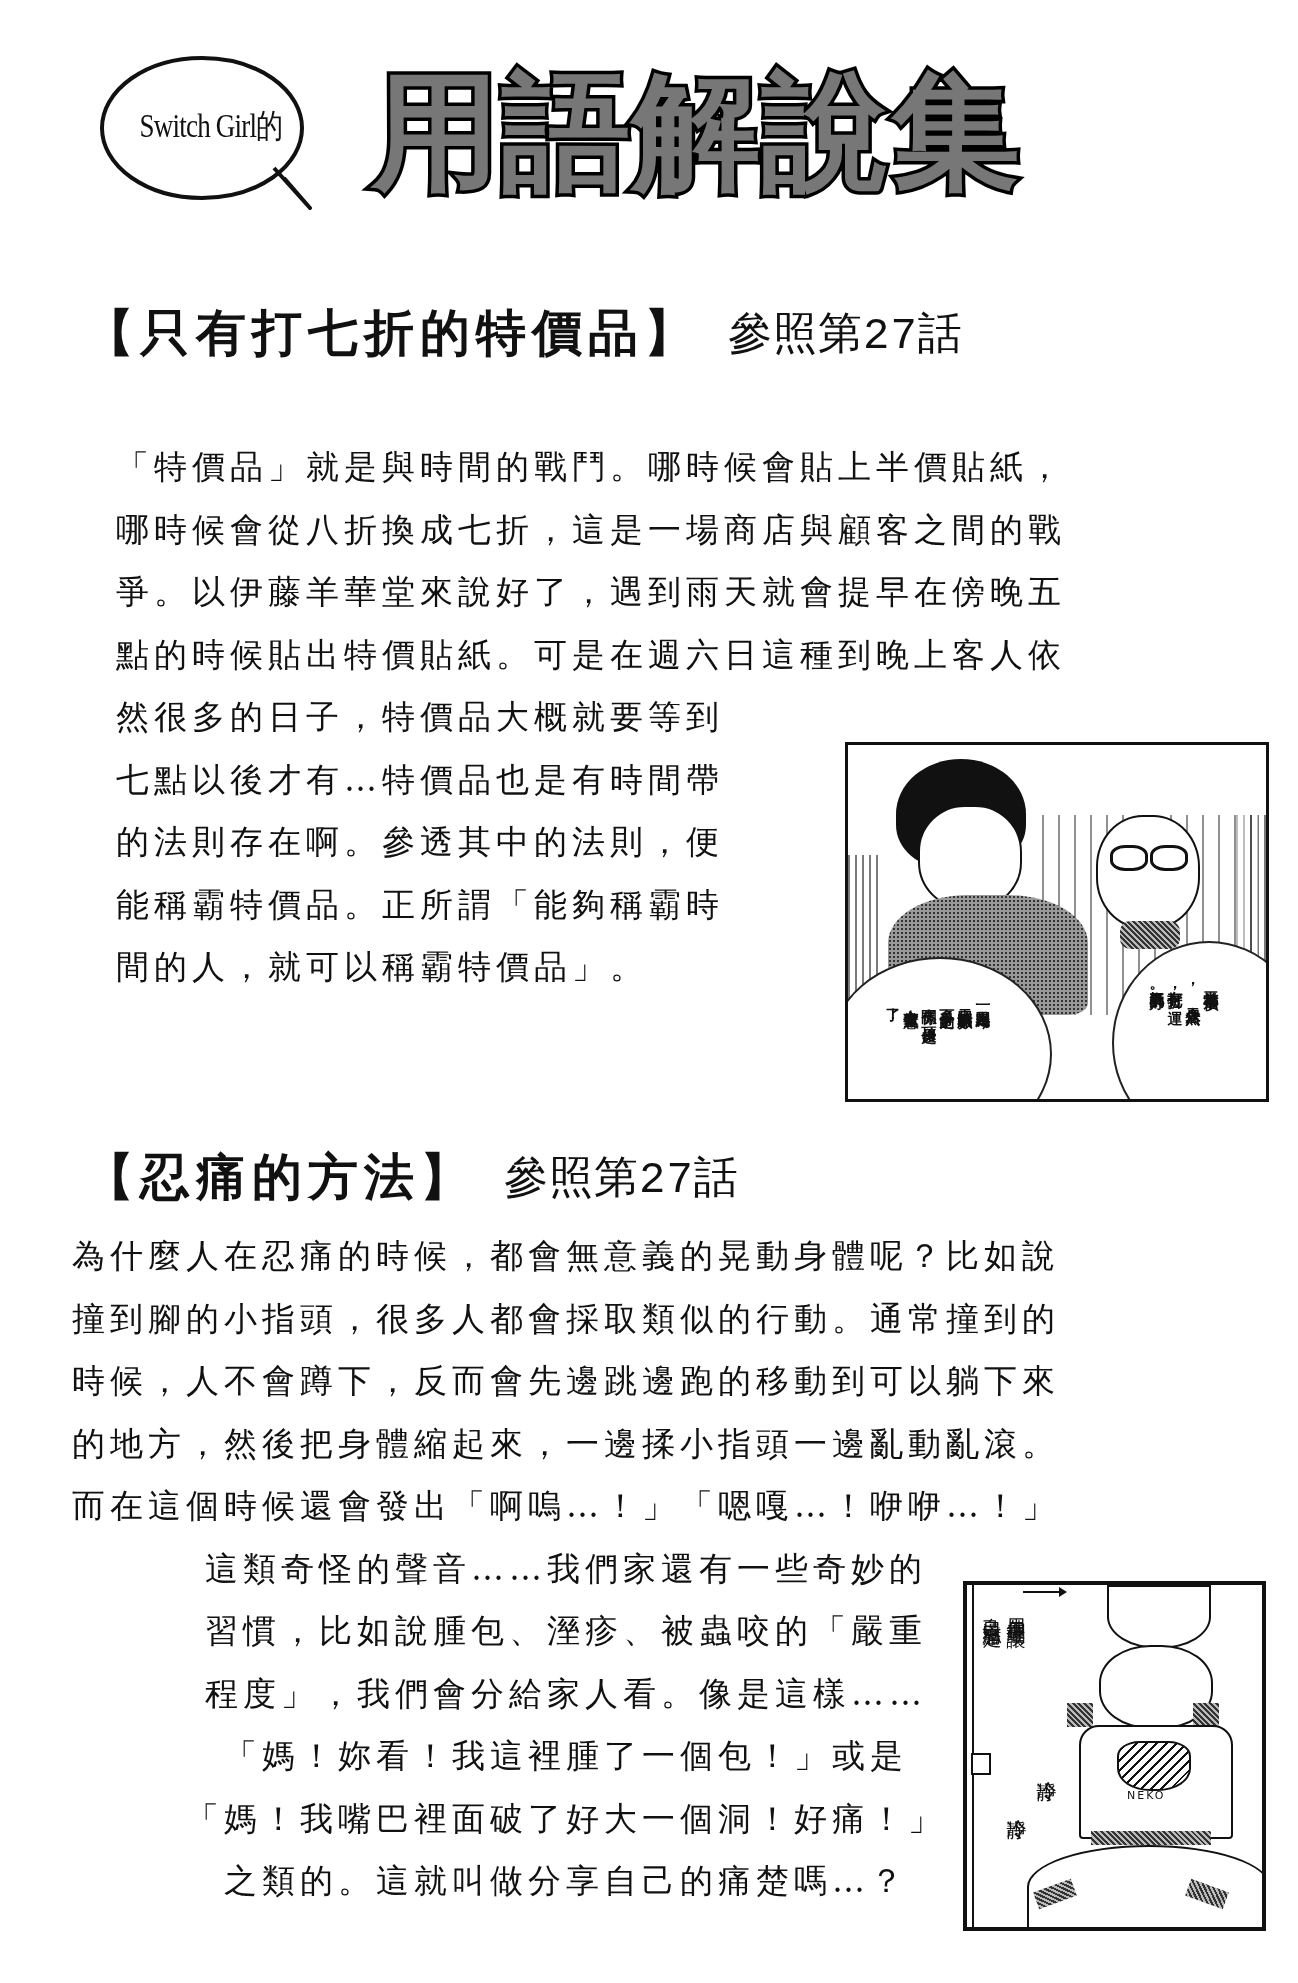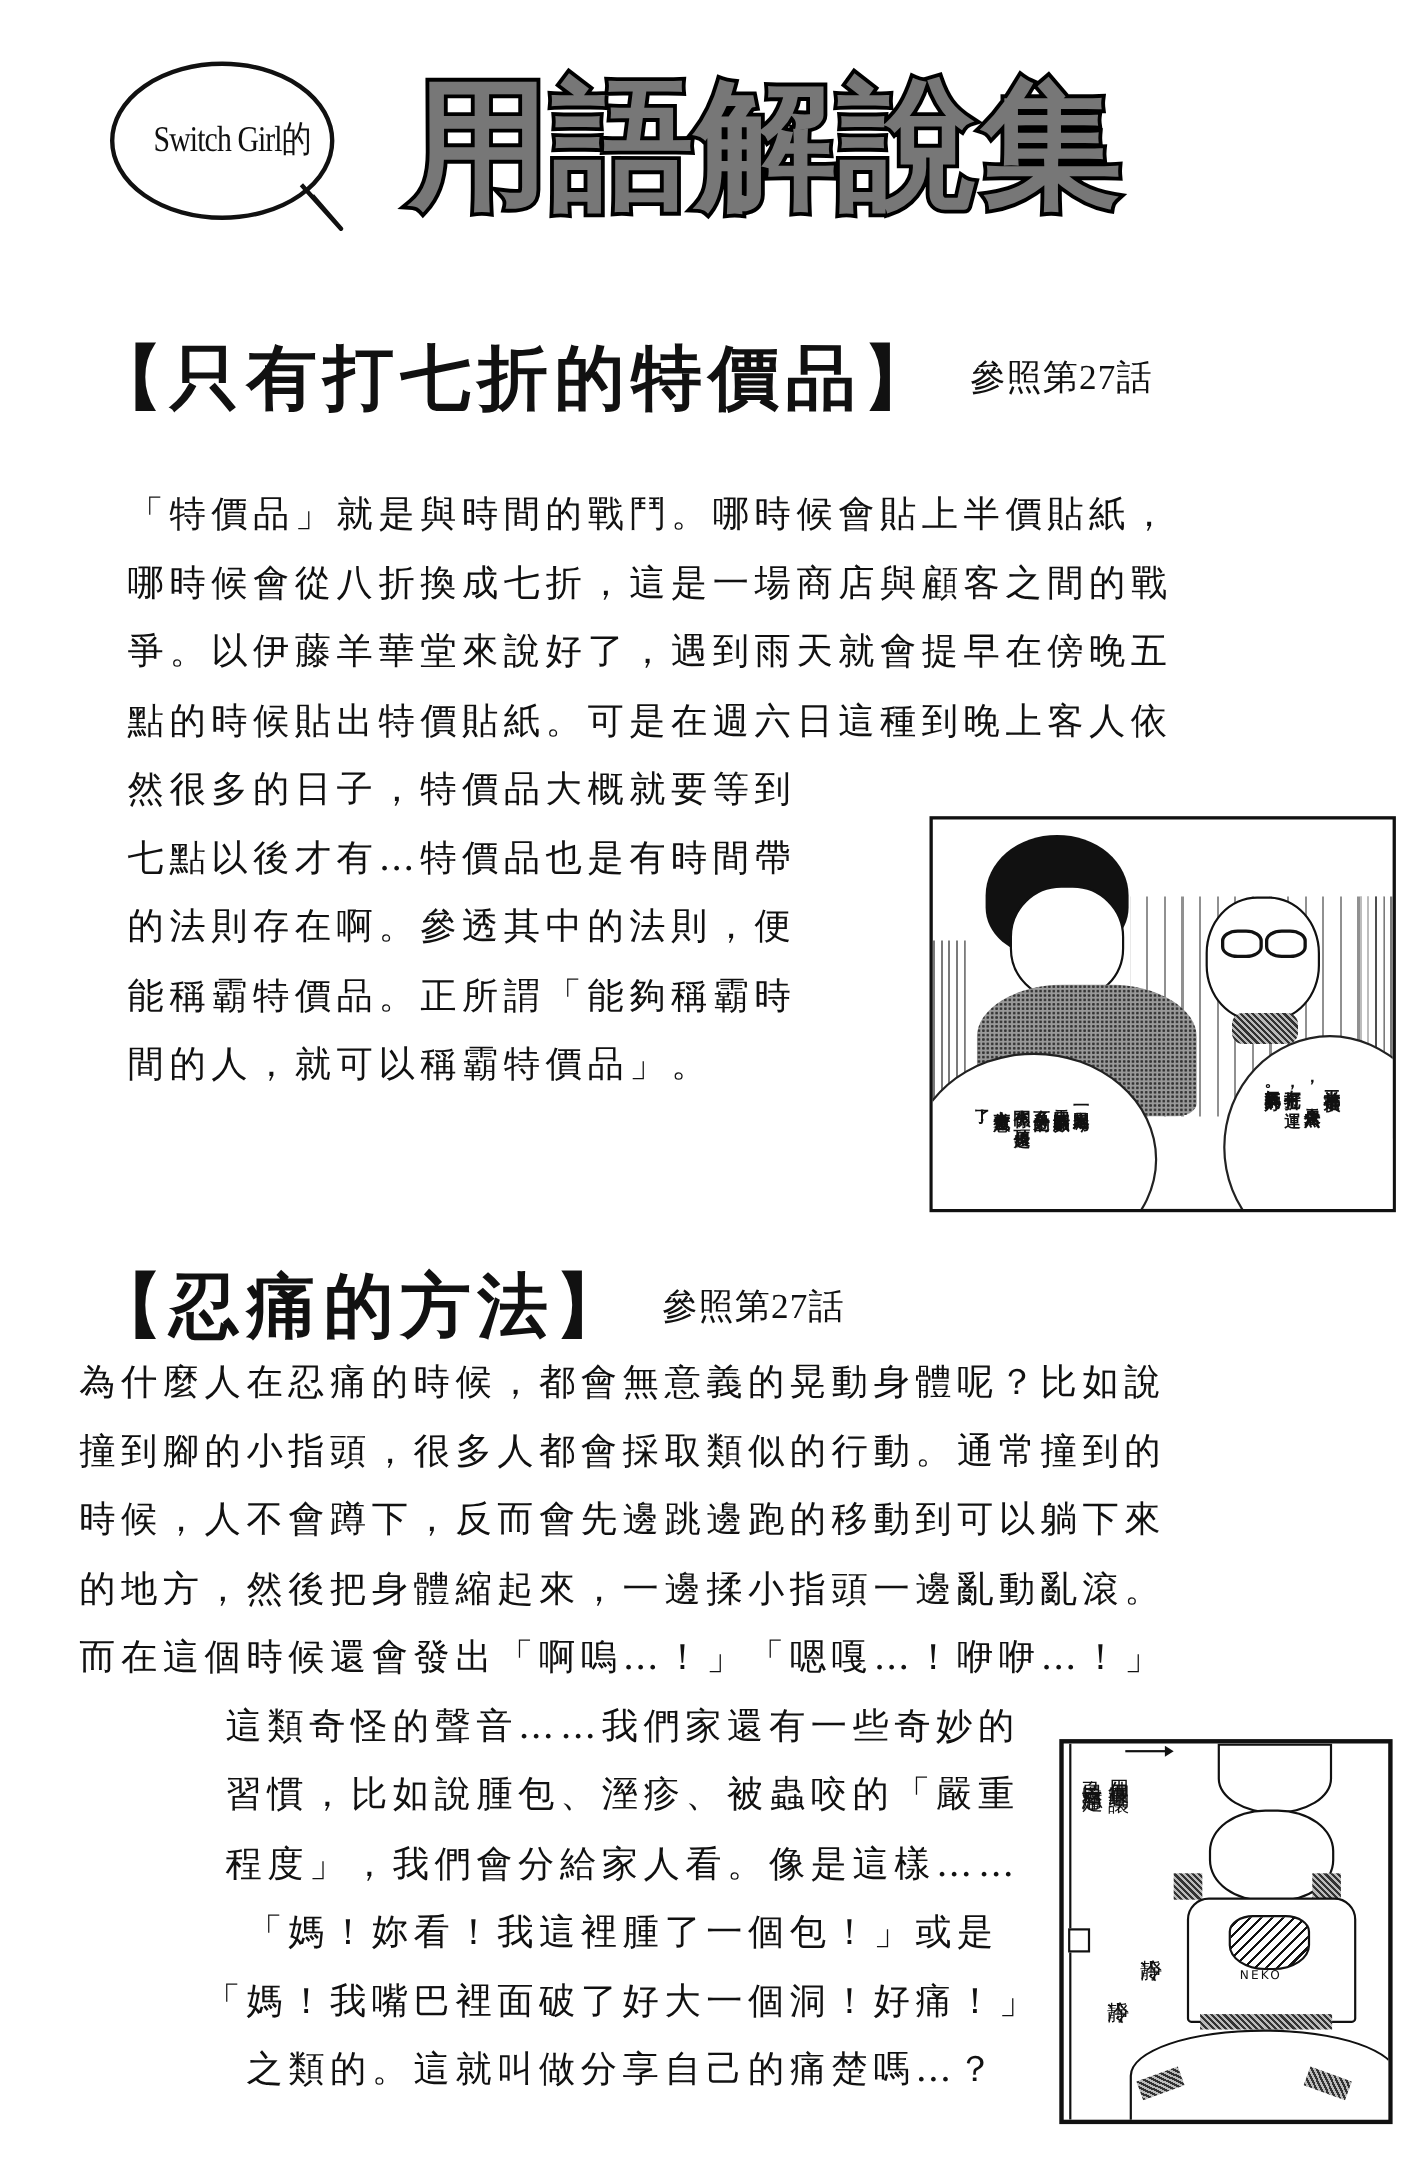--- a/index.html
+++ b/index.html
@@ -12,23 +12,23 @@
   .bubble-text { position: absolute; left: 20px; top: 54px; width: 190px; text-align: center;
                  font-family: "Liberation Serif", serif; font-size: 33px; letter-spacing: -1px;
                  transform: scaleX(0.82); transform-origin: center; white-space: nowrap; }
   .main-title { position: absolute; left: 372px; top: 52px; font-family: "DejaVu Sans", sans-serif;
                 font-weight: bold; font-size: 128px; line-height: 160px; letter-spacing: 2px;
                 color: #777; -webkit-text-stroke: 7px #000; paint-order: stroke fill;
                 text-shadow: 0 0 0 #000; white-space: nowrap; transform: scaleX(1.0); }
 
   
   .sec-head { position: absolute; white-space: nowrap; }
-  .sec-title { font-family: Liberation Serif, serif; font-weight: bold; font-size: 64px;
+  .sec-title { font-family: Liberation Serif, serif; font-weight: bold; font-size: 50px;
                letter-spacing: 6px; vertical-align: middle; }
-  .sec-ref { font-family: Liberation Serif, serif; font-size: 32px; margin-left: 28px;
+  .sec-ref { font-family: Liberation Mono, monospace; font-size: 44px; margin-left: 28px;
              vertical-align: middle; letter-spacing: 1px; }
 
   
   .para { position: absolute; font-family: "DejaVu Serif", serif; font-size: 33px;
           line-height: 62.5px; letter-spacing: 5px; }
   .para .ln { display: block; white-space: nowrap; height: 62.5px; }
 
   
   .panel { position: absolute; border: 3px solid #111; background: #fff; overflow: hidden; }
   .panel .balloon { position: absolute; background: #fff; border: 2px solid #222; border-radius: 50%; }

